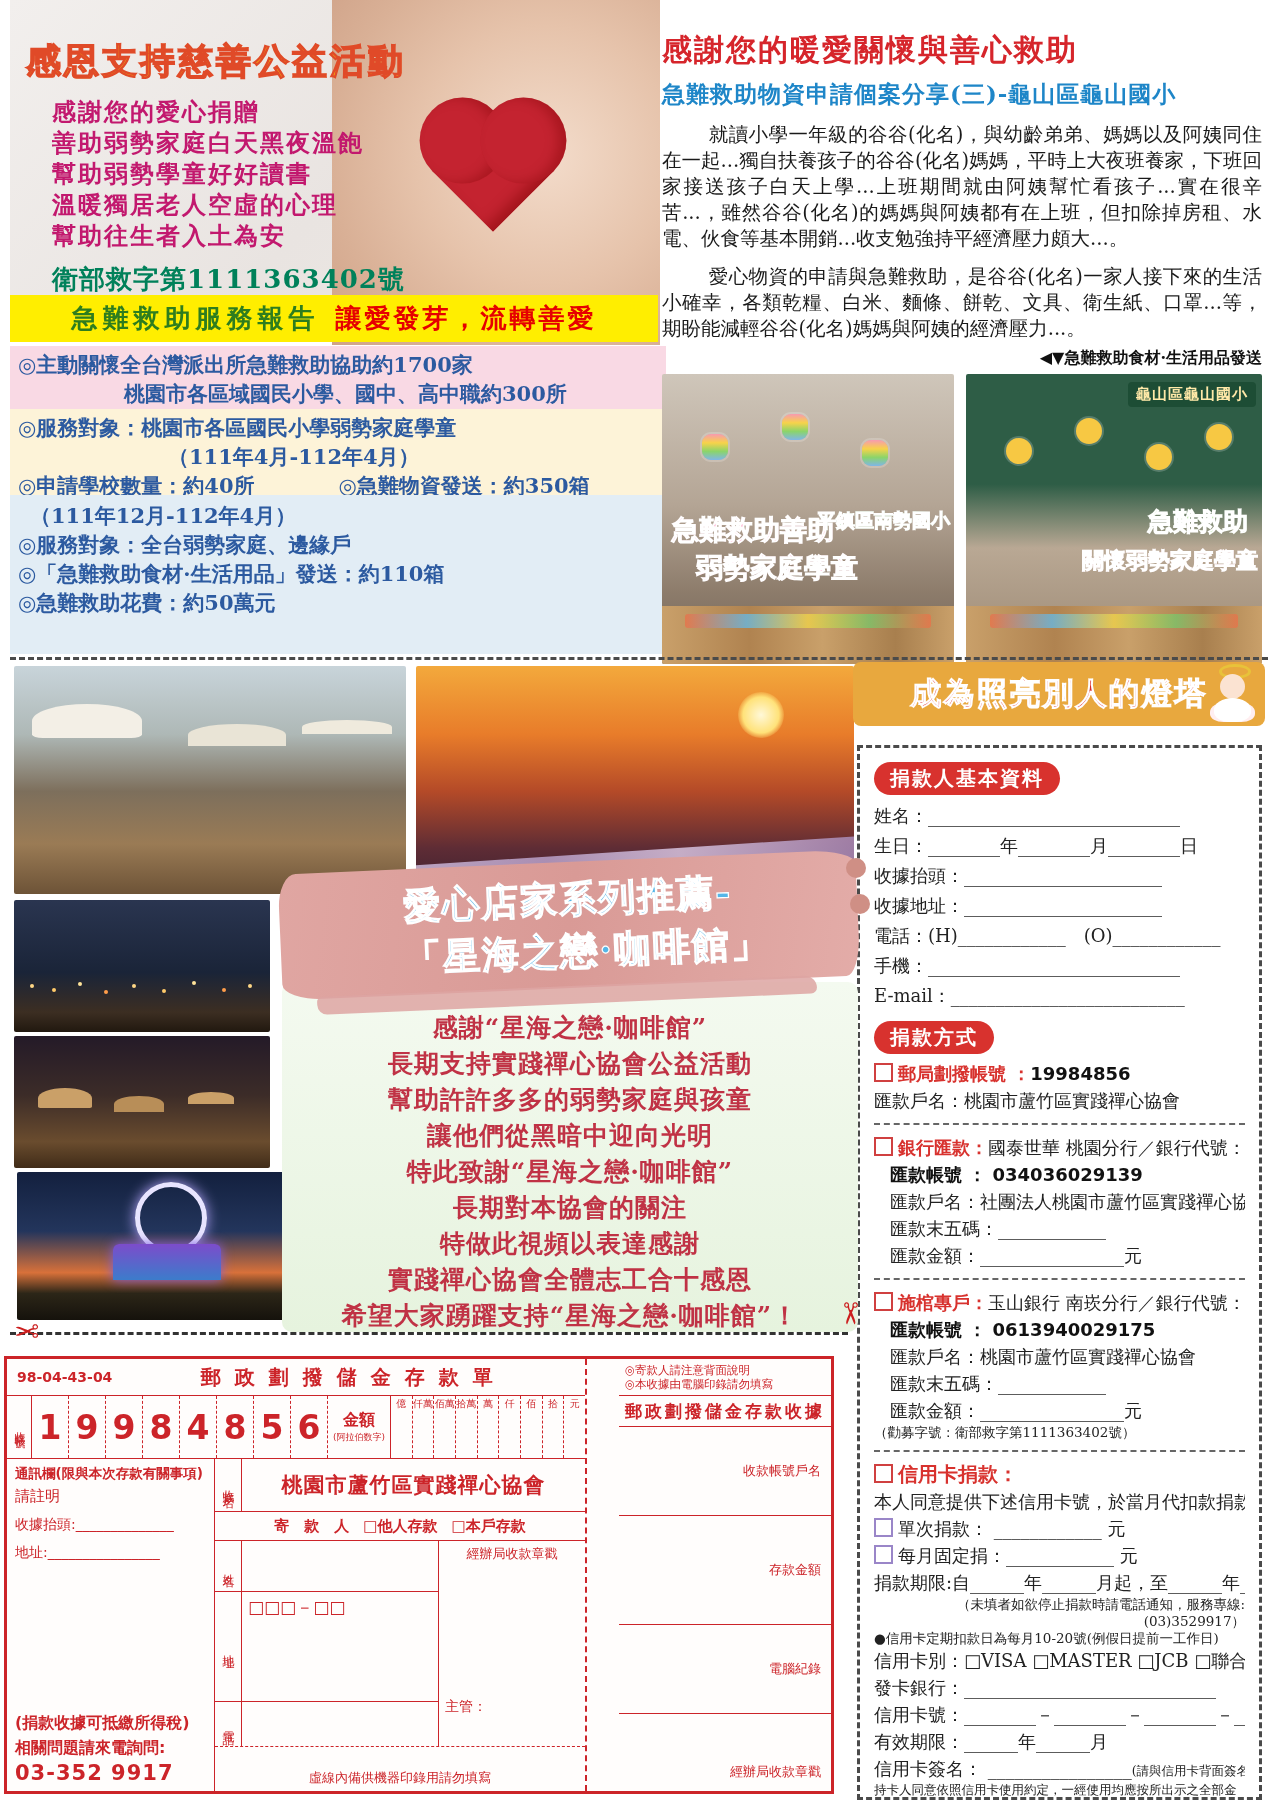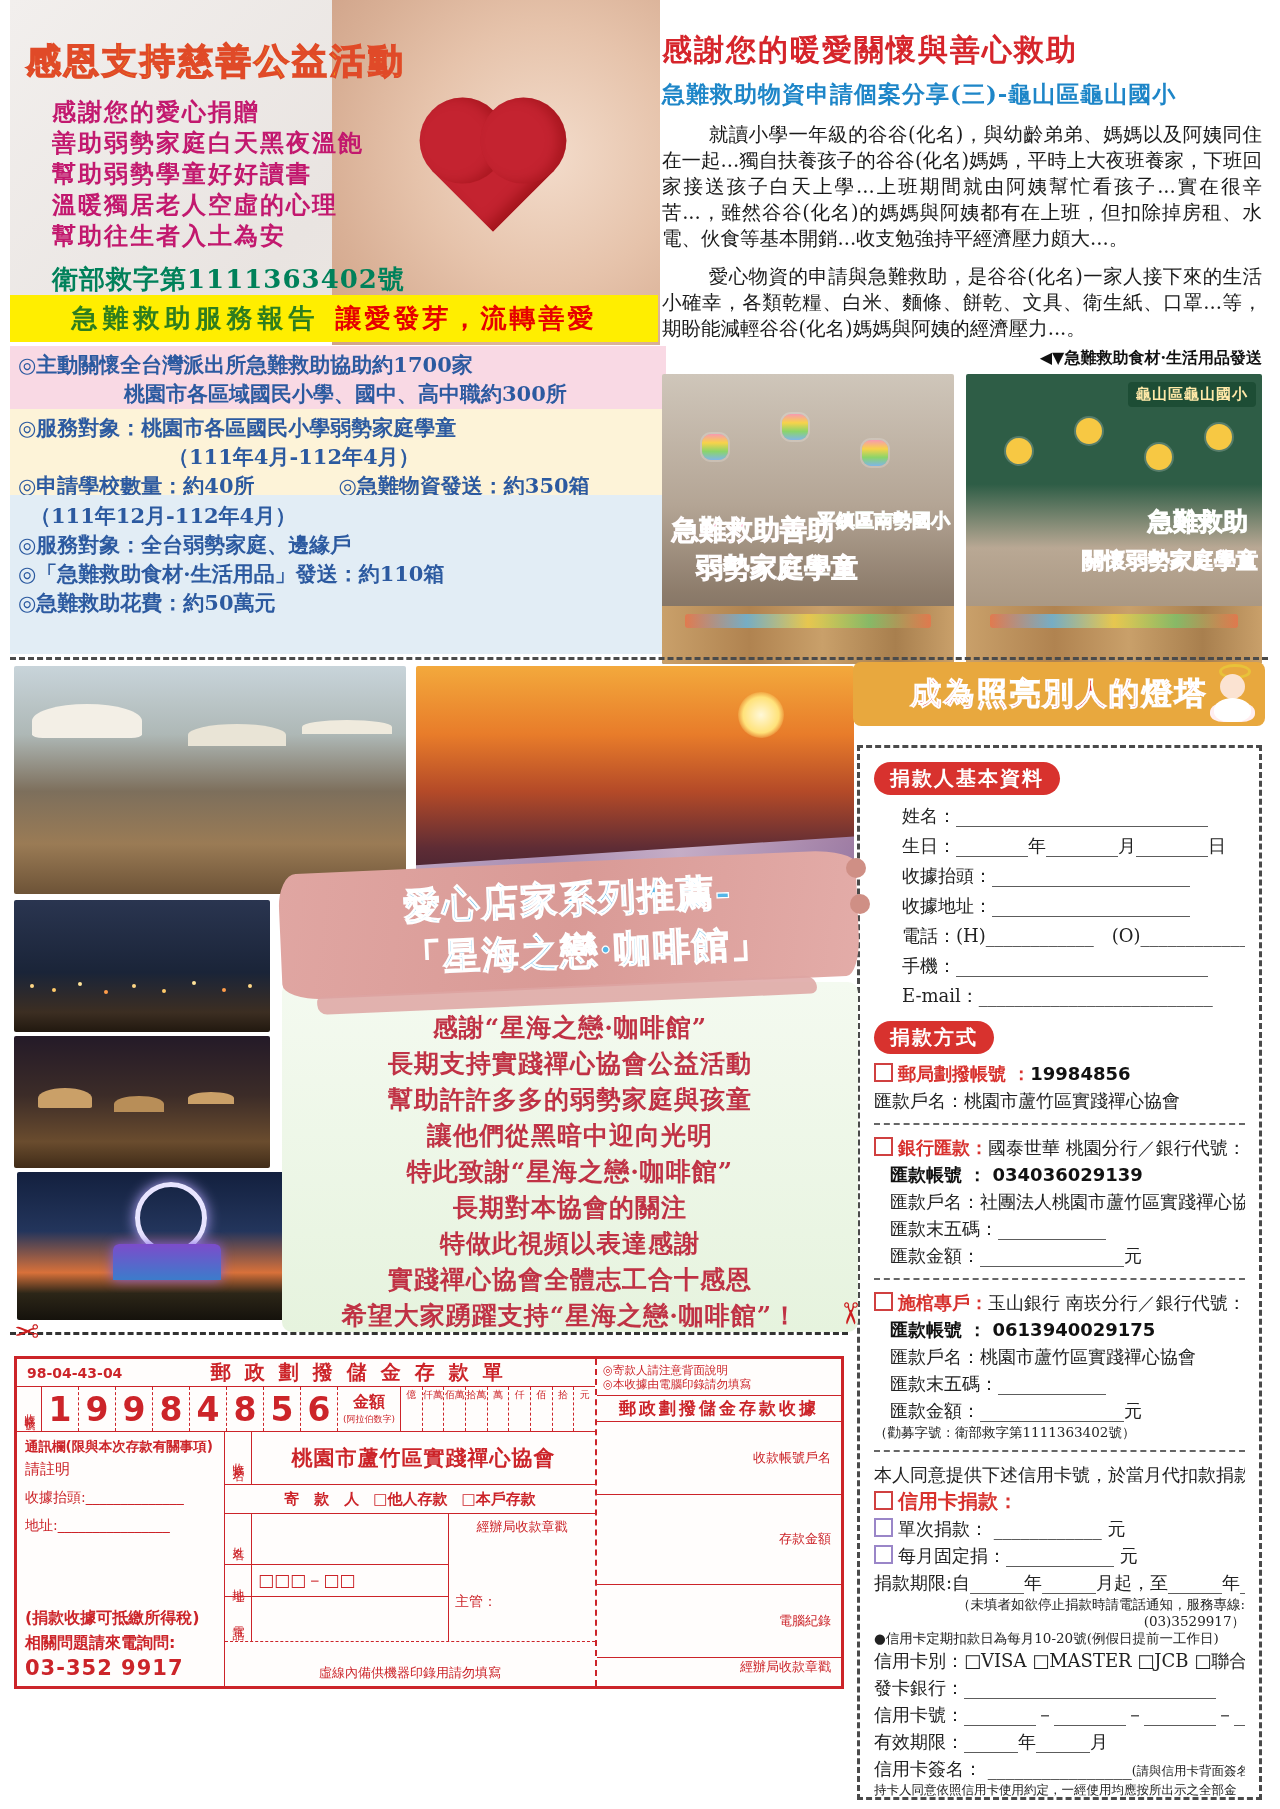--- a/index.html
+++ b/index.html
@@ -107,34 +107,34 @@
   .angel .halo{position:absolute;top:0;left:16px;width:26px;height:9px;border:3px solid #e8c23a;border-radius:50%;}
   .angel .head{position:absolute;top:10px;left:17px;width:25px;height:25px;border-radius:50%;background:#fbe3d2;}
   .angel .body{position:absolute;top:34px;left:11px;width:37px;height:24px;border-radius:50% 50% 42% 42%;background:#fff;
       box-shadow:-6px 2px 0 -2px #ffeef0,6px 2px 0 -2px #ffeef0;}
   #don-box{position:absolute;left:857px;top:745px;width:405px;height:1055px;border:3px dashed #4a4a4a;
       box-sizing:border-box;padding:12px 14px;font-size:18px;overflow:hidden;background:#fff;}
   .dot{position:absolute;width:20px;height:20px;border-radius:50%;background:#cf8f85;z-index:4;}
   #dot1{left:846px;top:858px;} #dot2{left:850px;top:894px;}
   .pill{display:inline-block;background:#d8322e;color:#fff;font-weight:bold;font-size:20px;
       padding:3px 16px;border-radius:18px;letter-spacing:2px;margin:2px 0 6px 0;}
-  .fld{line-height:30px;white-space:nowrap;overflow:hidden;color:#222;margin-left:28px;}
+  .fld{line-height:30px;white-space:nowrap;overflow:hidden;color:#222;}
   .sepd{border-top:2px dashed #666;margin:9px 0;}
   .cbx{display:inline-block;width:15px;height:15px;border:2px solid #d04040;vertical-align:-2px;margin-right:5px;background:#fff;}
   .cbx.purple{border-color:#9a86c8;}
   .mlabel{color:#d8322e;font-weight:bold;}
   .mnum{font-weight:bold;color:#111;font-family:"DejaVu Sans","Liberation Sans",sans-serif;}
   .mline{line-height:27px;white-space:nowrap;overflow:hidden;}
   .mindent{padding-left:16px;}
   .smallnote{font-size:13.5px;line-height:17px;color:#222;}
   .tinynote{font-size:12.5px;line-height:15px;color:#222;}
   
-  #postal{position:absolute;left:14px;top:1356px;width:830px;height:333px;border:3px solid #cc2429;
+  #postal{position:absolute;left:4px;top:1356px;width:830px;height:438px;border:3px solid #cc2429;
       box-sizing:border-box;display:flex;color:#cc2429;background:#fffdfc;
-      font-family:"DejaVu Sans","Liberation Sans",sans-serif;}
+      font-family:"DejaVu Sans","Liberation Sans",sans-serif;gap:32px;}
   #pf-main{width:578px;display:flex;flex-direction:column;border-right:2px dashed #cc2429;}
   .pf-row1{height:36px;display:flex;align-items:center;border-bottom:1.5px solid #cc2429;}
   .pf-code{font-size:14px;font-weight:bold;padding:0 10px;}
   .pf-title{flex:1;text-align:center;font-size:20px;font-weight:bold;letter-spacing:14px;}
   .pf-row2{height:62px;display:flex;border-bottom:1.5px solid #cc2429;}
   .pf-acc-label{width:24px;font-size:11px;line-height:12px;display:flex;align-items:center;justify-content:center;
       border-right:1.5px solid #cc2429;writing-mode:vertical-rl;text-orientation:upright;letter-spacing:2px;}
   .digits{display:flex;}
   .digit{width:36px;display:flex;align-items:center;justify-content:center;font-size:33px;font-weight:bold;
       border-right:1.5px dashed #cc2429;}
@@ -319,24 +319,24 @@
     <div class="mline">
       <span class="cbx"></span><span class="mlabel">施棺專戶：</span><span>玉山銀行 南崁分行／銀行代號：</span>
     </div>
     <div class="mline mindent mnum">匯款帳號 ： 0613940029175</div>
     <div class="mline mindent">匯款戶名：桃園市蘆竹區實踐禪心協會</div>
     <div class="mline mindent">匯款末五碼：____________</div>
     <div class="mline mindent">匯款金額：________________元</div>
     <div class="mline smallnote">（勸募字號：衛部救字第1111363402號）</div>
     <div class="sepd"></div>
 
+    <div class="mline">
+      <span class="cbx"></span><span class="mlabel" style="font-size:20px;">信用卡捐款：</span>
+    </div>
     <div class="mline">本人同意提供下述信用卡號，於當月代扣款捐款</div>
-    <div class="mline">
-      <span class="cbx"></span><span class="mlabel" style="font-size:20px;">信用卡捐款：</span>
-    </div>
     <div class="mline">
       <span class="cbx purple"></span><span>單次捐款： ____________ 元</span>
     </div>
     <div class="mline">
       <span class="cbx purple"></span><span>每月固定捐：____________ 元</span>
     </div>
     <div class="mline">捐款期限:自______年______月起，至______年______月止</div>
     <div class="smallnote" style="text-align:right;">（未填者如欲停止捐款時請電話通知，服務專線:(03)3529917）</div>
     <div class="smallnote" style="text-align:left;">●信用卡定期扣款日為每月10-20號(例假日提前一工作日)</div>
     <div class="mline">信用卡別：□VISA □MASTER □JCB □聯合信用卡 □其它</div>

